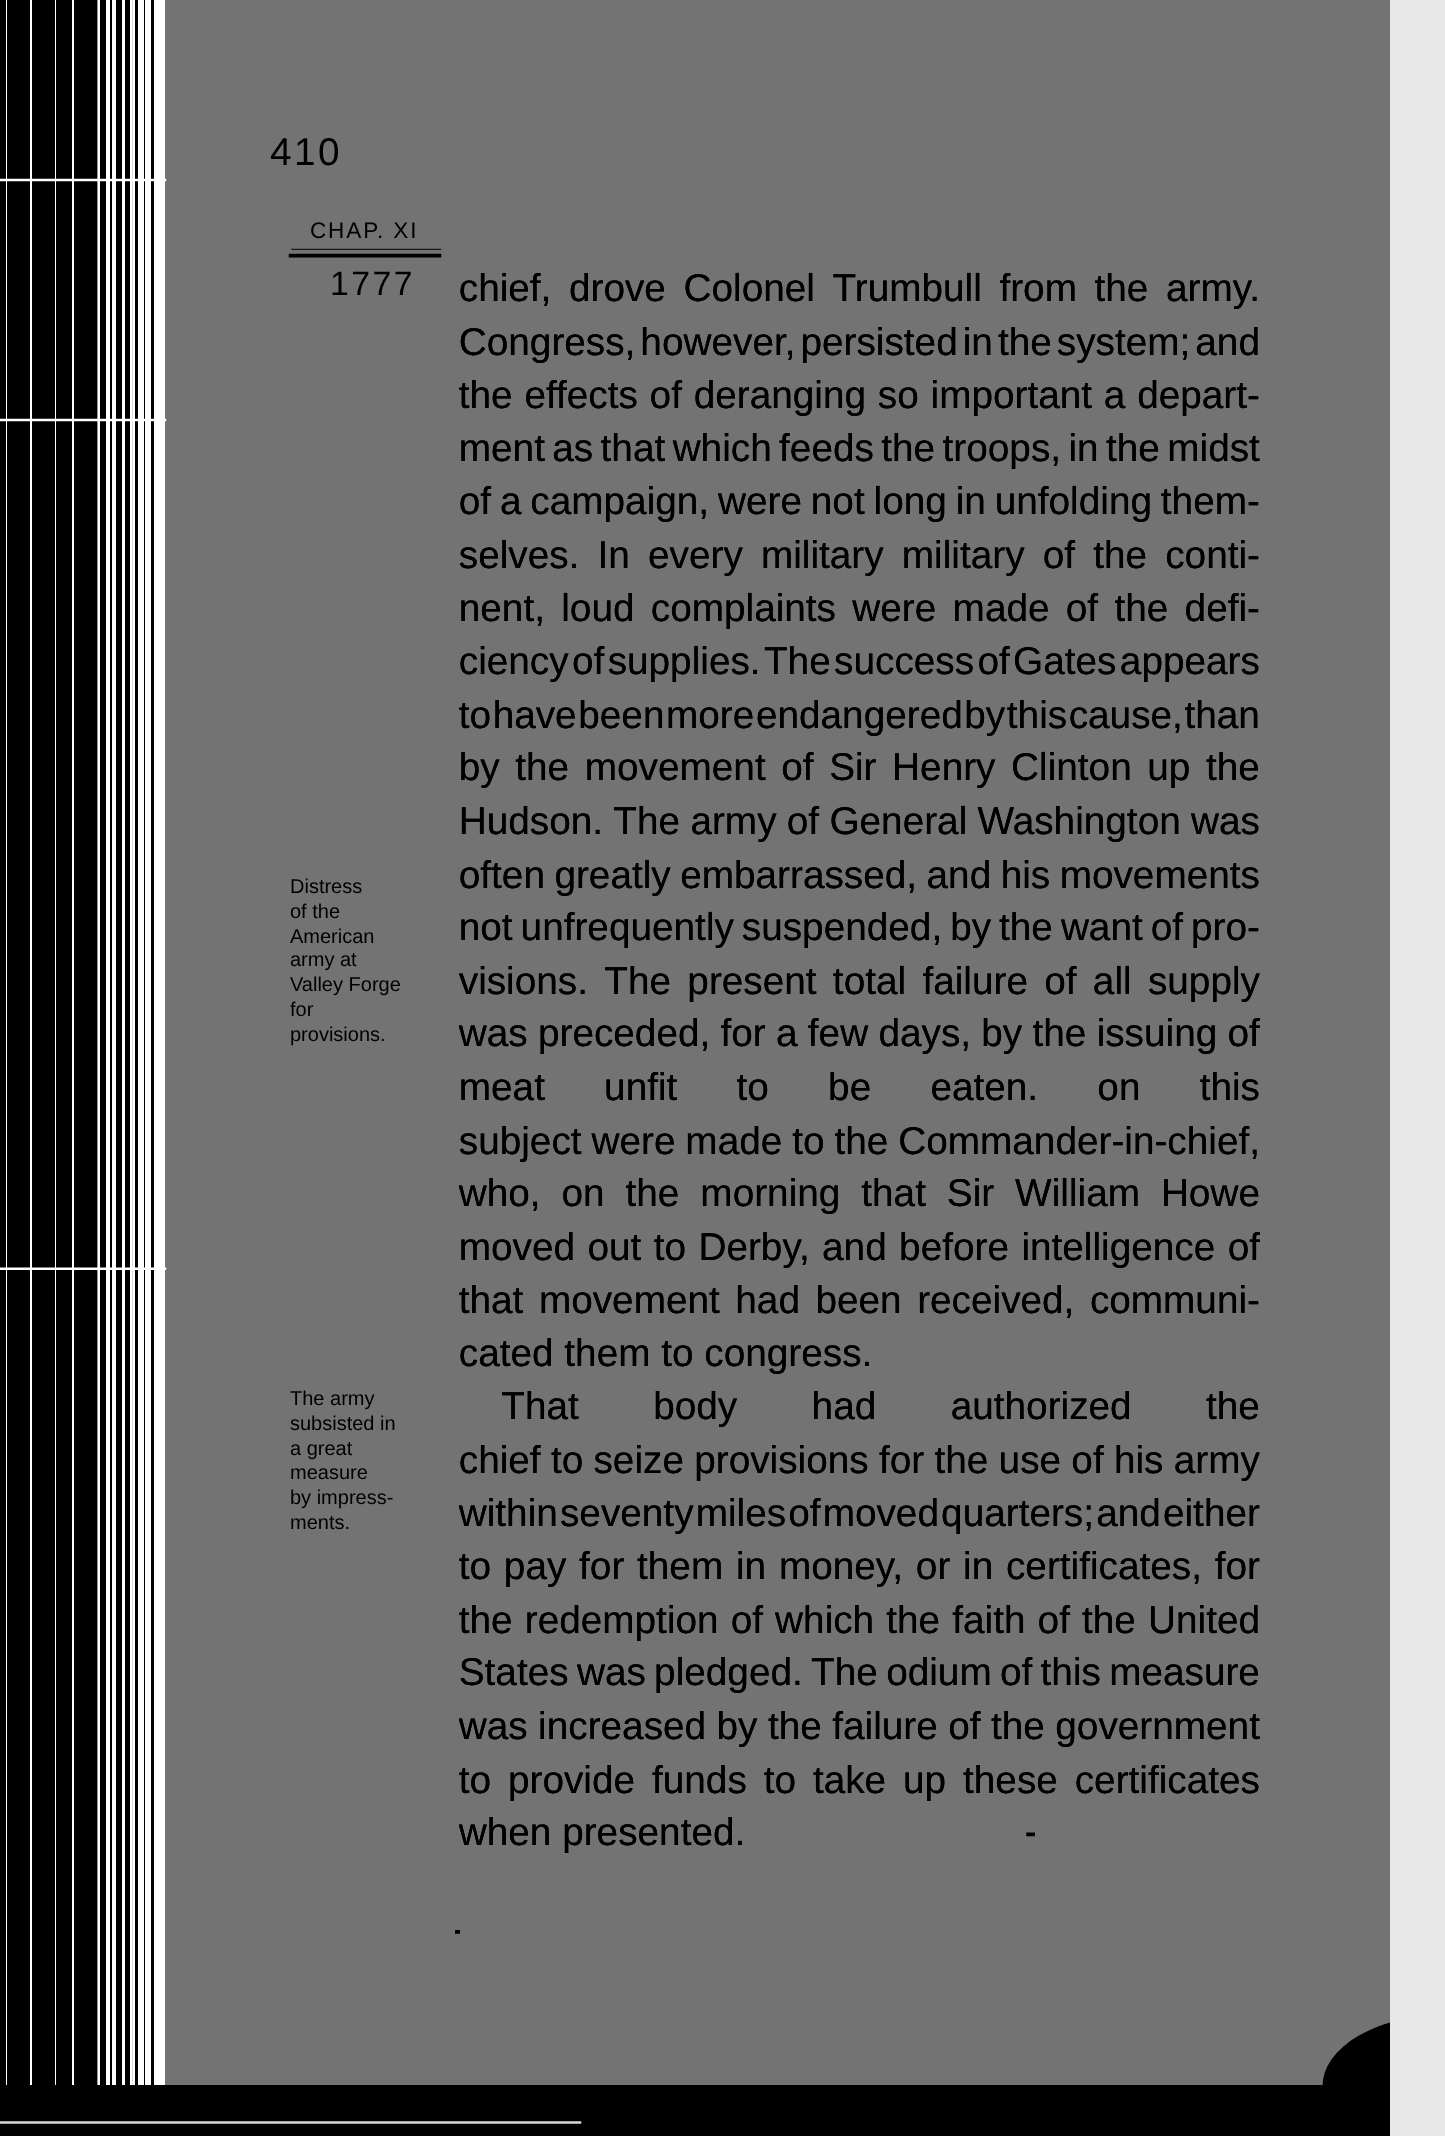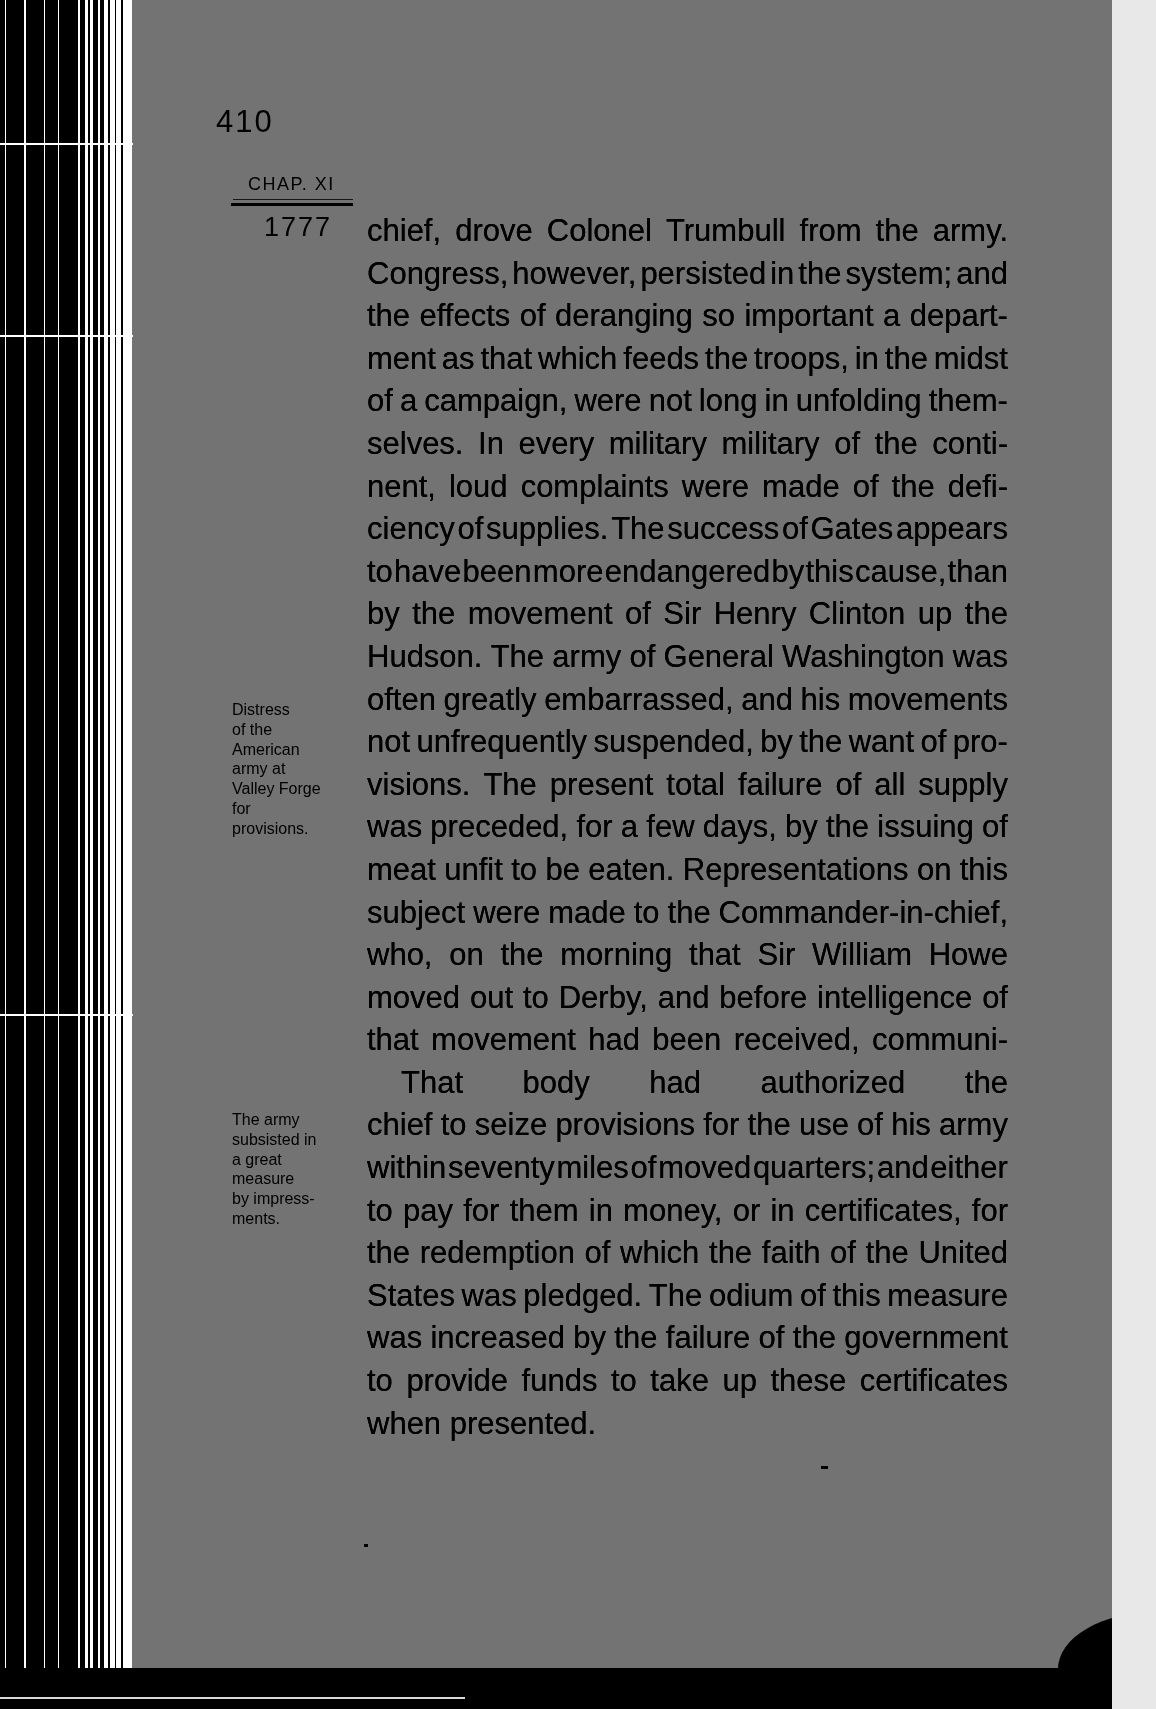--- a/index.html
+++ b/index.html
@@ -246,21 +246,20 @@
         <span>the</span>
         <span>issuing</span>
         <span>of</span>
       </div>
     <div class="bline j">
         <span>meat</span>
         <span>unfit</span>
         <span>to</span>
         <span>be</span>
         <span>eaten.</span>
-        <span>Representations</span>
         <span>on</span>
         <span>this</span>
       </div>
     <div class="bline j">
         <span>subject</span>
         <span>were</span>
         <span>made</span>
         <span>to</span>
         <span>the</span>
         <span>Commander-in-chief,</span>
@@ -286,20 +285,21 @@
         <span>of</span>
       </div>
     <div class="bline j">
         <span>that</span>
         <span>movement</span>
         <span>had</span>
         <span>been</span>
         <span>received,</span>
         <span>communi-</span>
       </div>
+    <div class="bline">cated them to congress.</div>
     <div class="bline j ind">
         <span>That</span>
         <span>body</span>
         <span>had</span>
         <span>authorized</span>
         <span>the</span>
       </div>
     <div class="bline j">
         <span>chief</span>
         <span>to</span>

